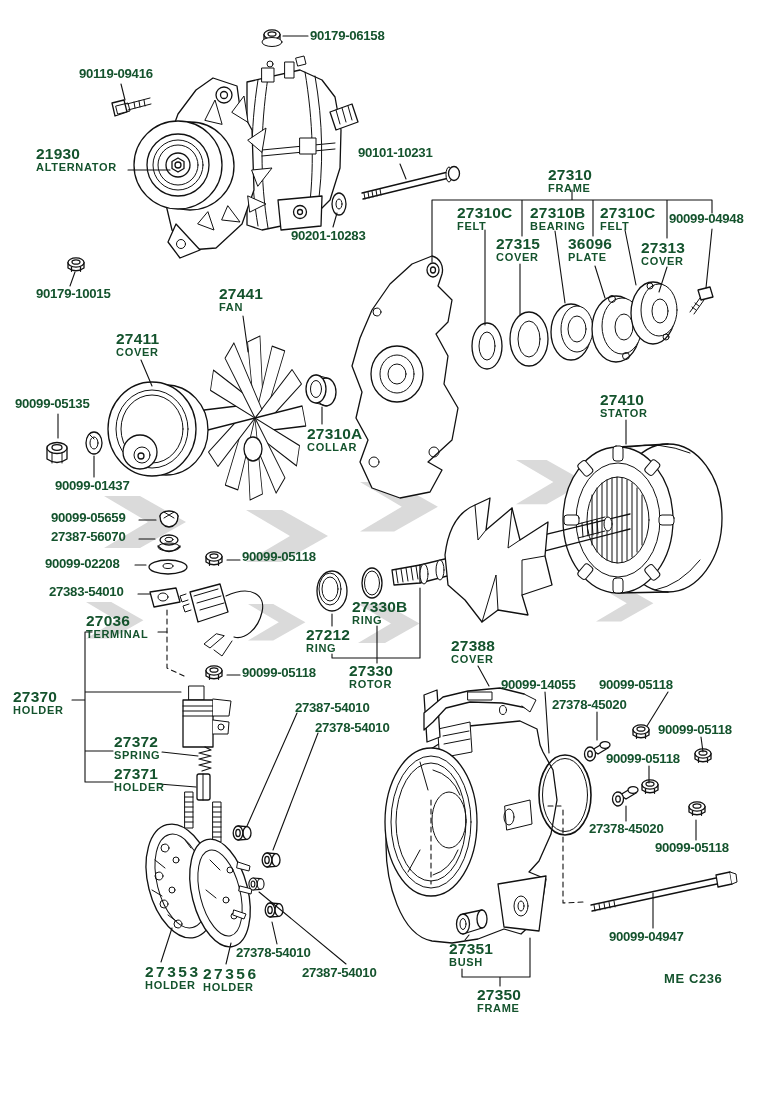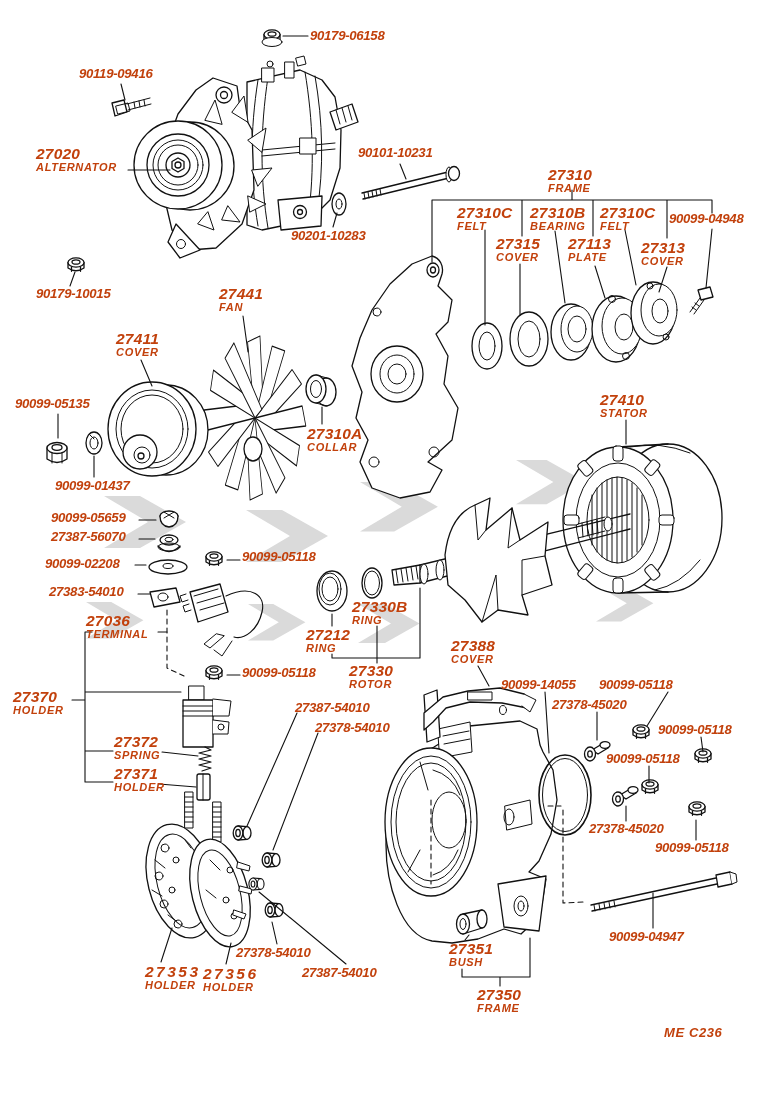--- a/index.html
+++ b/index.html
@@ -1,19 +1,19 @@
 <!DOCTYPE html>
 <html><head>
 <meta charset="utf-8">
 <style>
   html,body{margin:0;padding:0;background:#fff;}
   #stage{position:relative;width:776px;height:1106px;background:#fff;overflow:hidden;
          font-family:"Liberation Sans",sans-serif;}
   svg{position:absolute;left:0;top:0;}
-  .lbl{position:absolute;color:#c2410c;font-weight:bold;line-height:1.06;white-space:nowrap;z-index:5;font-style:italic;}
+  .lbl{position:absolute;color:#14532d;font-weight:bold;line-height:1.06;white-space:nowrap;z-index:5;}
   .num{font-size:15.5px;letter-spacing:0.2px;}
   .sm .num{font-size:13.2px;letter-spacing:-0.3px;}
   .nm{font-size:11px;letter-spacing:0.7px;}
   .sp .num{letter-spacing:2.5px;}
   .code .num{font-size:13px;letter-spacing:0.6px;}
 </style>
 </head>
 <body>
 
 <div id="stage">
@@ -394,21 +394,21 @@
   </g>
 </svg>
 
 <div class="lbl sm" style="left:310px;top:29px">
       <div class="num">90179-06158</div>
     </div>
 <div class="lbl sm" style="left:79px;top:67px">
       <div class="num">90119-09416</div>
     </div>
 <div class="lbl" style="left:36px;top:146px">
-      <div class="num">27020</div>
+      <div class="num">21930</div>
       <div class="nm">ALTERNATOR</div>
     </div>
 <div class="lbl sm" style="left:358px;top:146px">
       <div class="num">90101-10231</div>
     </div>
 <div class="lbl sm" style="left:291px;top:229px">
       <div class="num">90201-10283</div>
     </div>
 <div class="lbl" style="left:548px;top:167px">
       <div class="num">27310</div>
@@ -427,21 +427,21 @@
       <div class="nm">FELT</div>
     </div>
 <div class="lbl sm" style="left:669px;top:212px">
       <div class="num">90099-04948</div>
     </div>
 <div class="lbl" style="left:496px;top:236px">
       <div class="num">27315</div>
       <div class="nm">COVER</div>
     </div>
 <div class="lbl" style="left:568px;top:236px">
-      <div class="num">27113</div>
+      <div class="num">36096</div>
       <div class="nm">PLATE</div>
     </div>
 <div class="lbl" style="left:641px;top:240px">
       <div class="num">27313</div>
       <div class="nm">COVER</div>
     </div>
 <div class="lbl sm" style="left:36px;top:287px">
       <div class="num">90179-10015</div>
     </div>
 <div class="lbl" style="left:219px;top:286px">
@@ -561,17 +561,17 @@
       <div class="num">27351</div>
       <div class="nm">BUSH</div>
     </div>
 <div class="lbl sm" style="left:609px;top:930px">
       <div class="num">90099-04947</div>
     </div>
 <div class="lbl" style="left:477px;top:987px">
       <div class="num">27350</div>
       <div class="nm">FRAME</div>
     </div>
-<div class="lbl code" style="left:664px;top:1026px">
+<div class="lbl code" style="left:664px;top:972px">
       <div class="num">ME C236</div>
     </div>
 
 </div>
 
 </body></html>

